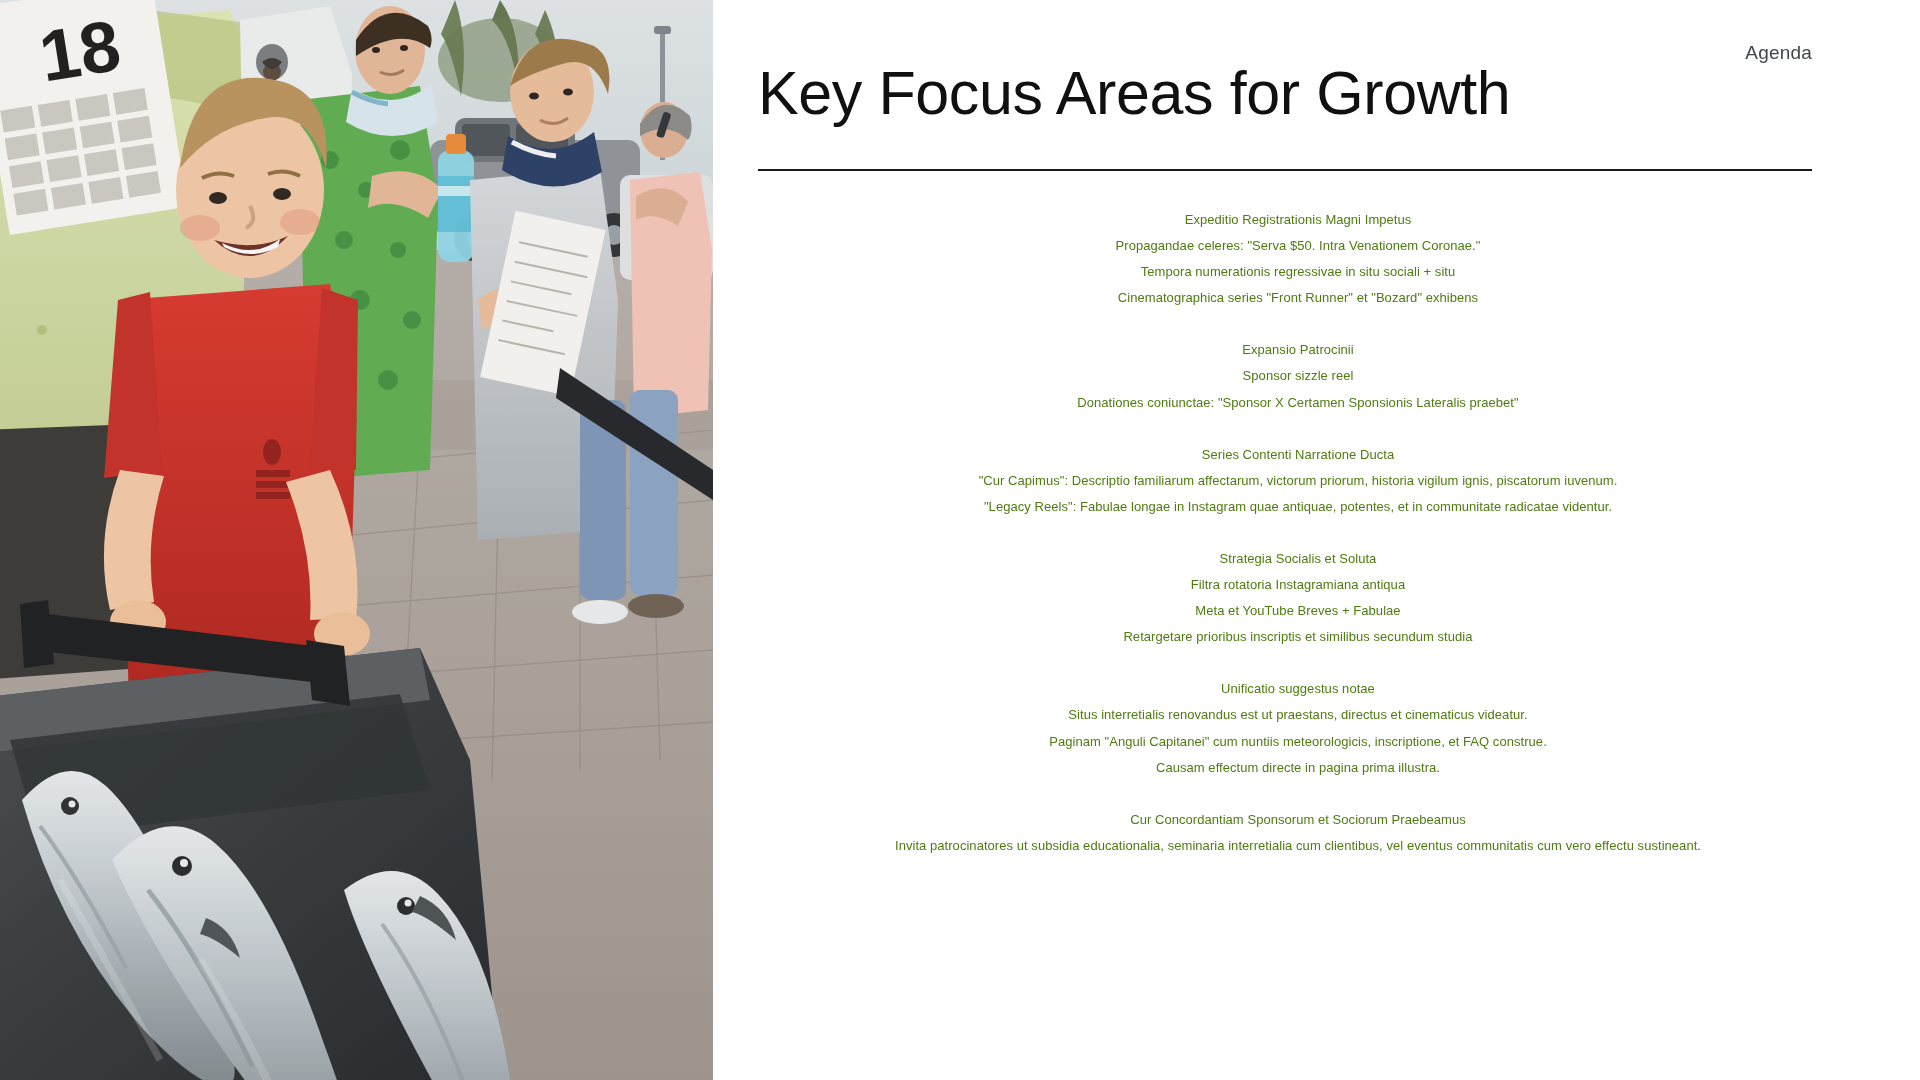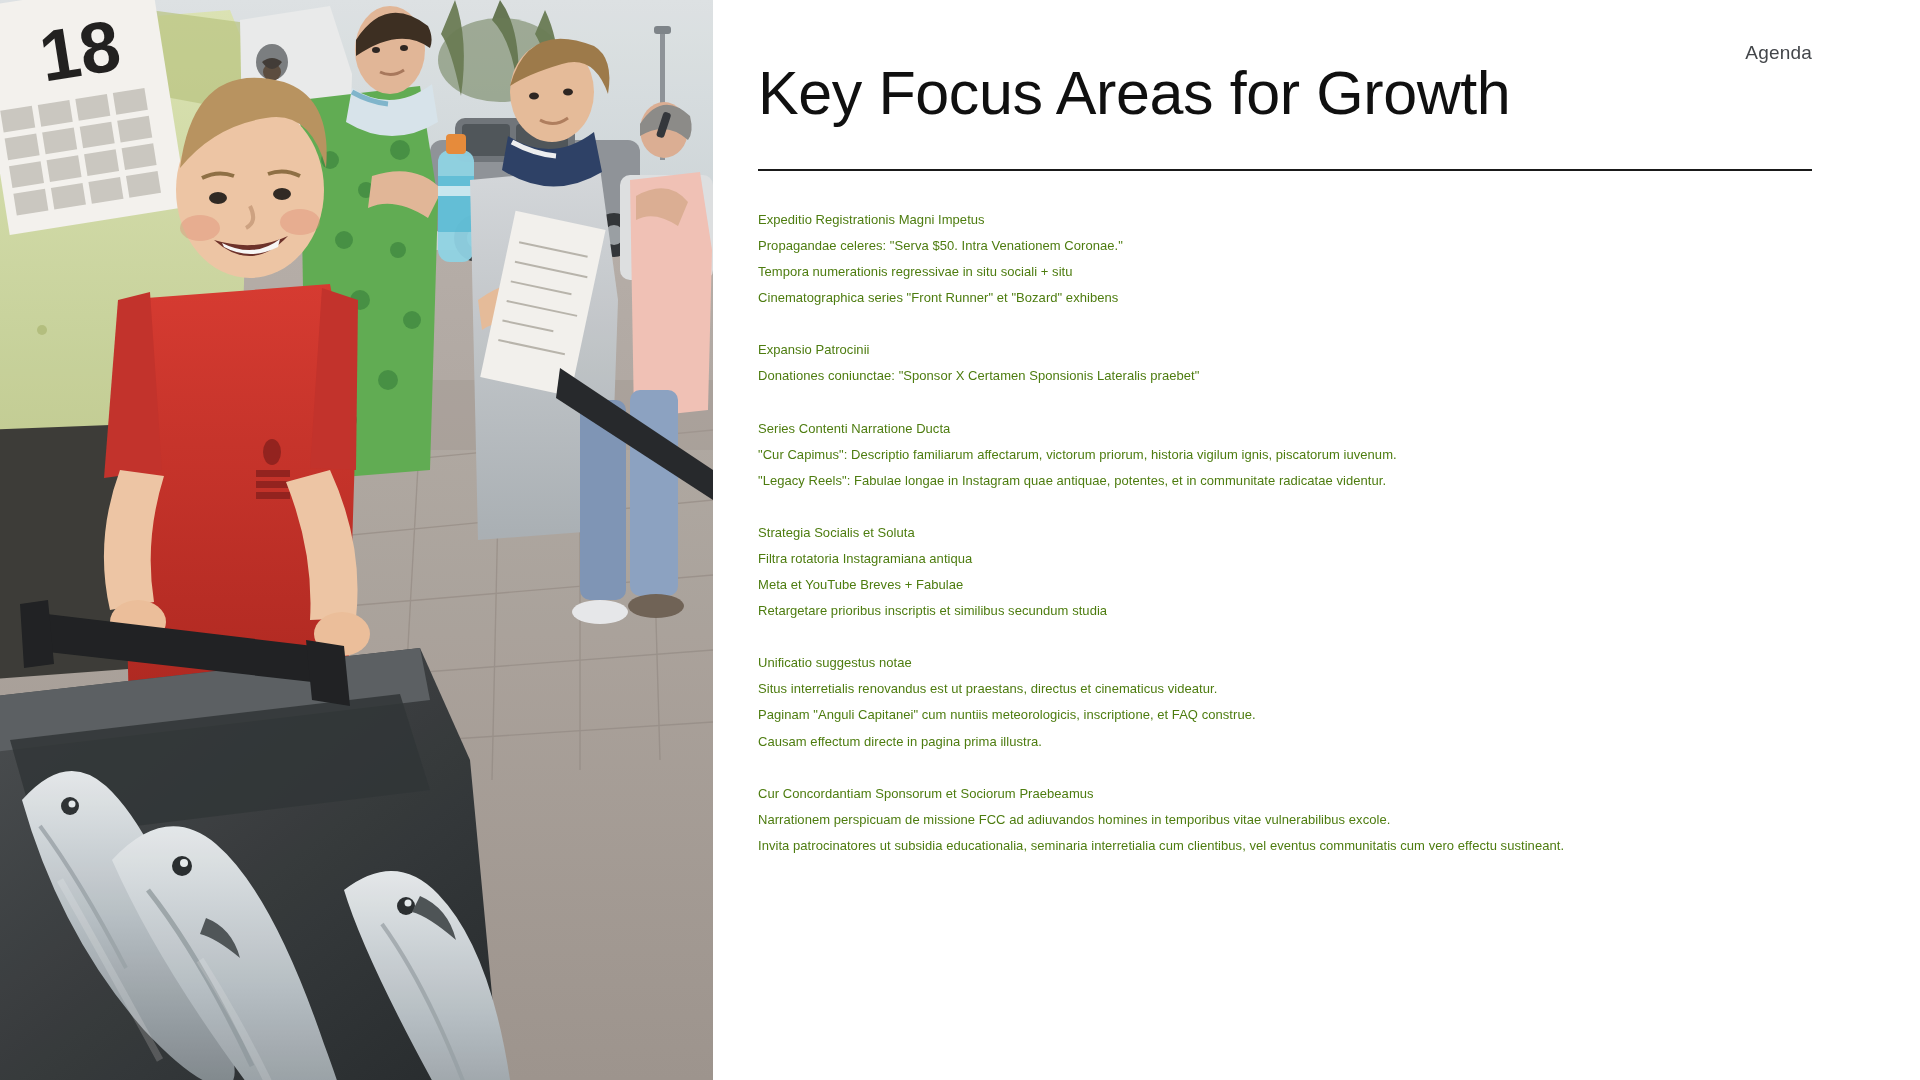--- a/index.html
+++ b/index.html
@@ -33,20 +33,21 @@
   }
 
   .photo-svg { display: block; width: 713px; height: 1080px; }
 
   
   .content-panel {
     position: relative;
     flex: 1 1 auto;
     height: 832px;
     background: #ffffff;
+    text-align: center;
   }
 
   .eyebrow {
     position: absolute;
     top: 41px;
     right: 108px;
     font-size: 19px;
     line-height: 24px;
     letter-spacing: 0.2px;
     color: #43464a;
@@ -379,20 +380,21 @@
 
       <div class="para">
         <div class="line">Expeditio Registrationis Magni Impetus</div>
         <div class="line">Propagandae celeres: "Serva $50. Intra Venationem Coronae."</div>
         <div class="line">Tempora numerationis regressivae in situ sociali + situ</div>
         <div class="line">Cinematographica series "Front Runner" et "Bozard" exhibens</div>
       </div>
 
       <div class="para">
         <div class="line">Expansio Patrocinii</div>
+        <div class="line">Sponsor sizzle reel</div>
         <div class="line">Donationes coniunctae: "Sponsor X Certamen Sponsionis Lateralis praebet"</div>
       </div>
 
       <div class="para">
         <div class="line">Series Contenti Narratione Ducta</div>
         <div class="line">"Cur Capimus": Descriptio familiarum affectarum, victorum priorum, historia vigilum ignis, piscatorum iuvenum.</div>
         <div class="line">"Legacy Reels": Fabulae longae in Instagram quae antiquae, potentes, et in communitate radicatae videntur.</div>
       </div>
 
       <div class="para">
@@ -404,19 +406,18 @@
 
       <div class="para">
         <div class="line">Unificatio suggestus notae</div>
         <div class="line">Situs interretialis renovandus est ut praestans, directus et cinematicus videatur.</div>
         <div class="line">Paginam "Anguli Capitanei" cum nuntiis meteorologicis, inscriptione, et FAQ construe.</div>
         <div class="line">Causam effectum directe in pagina prima illustra.</div>
       </div>
 
       <div class="para">
         <div class="line">Cur Concordantiam Sponsorum et Sociorum Praebeamus</div>
-        <div class="line">Narrationem perspicuam de missione FCC ad adiuvandos homines in temporibus vitae vulnerabilibus excole.</div>
         <div class="line">Invita patrocinatores ut subsidia educationalia, seminaria interretialia cum clientibus, vel eventus communitatis cum vero effectu sustineant.</div>
       </div>
 
     </div>
   </div>
 </div>
 
 </body></html>

